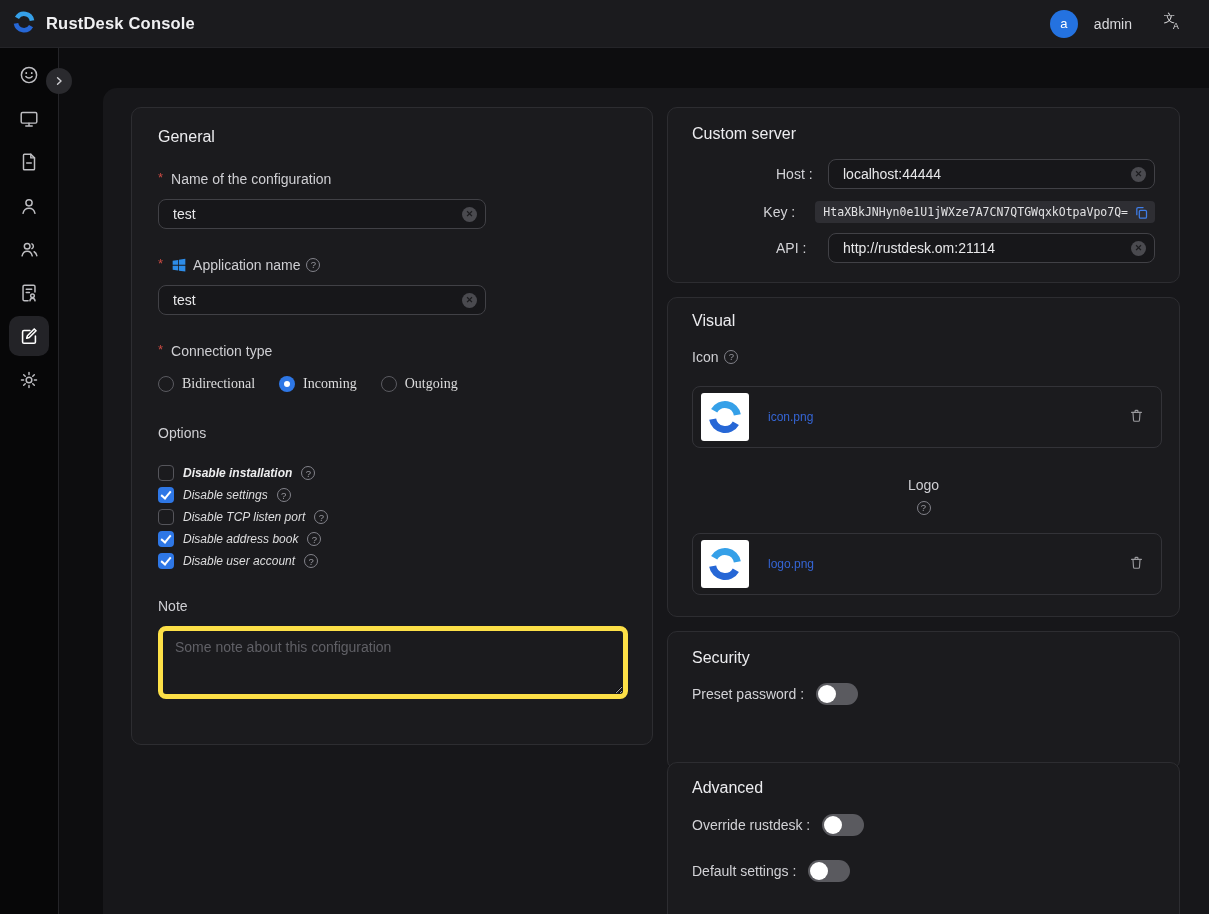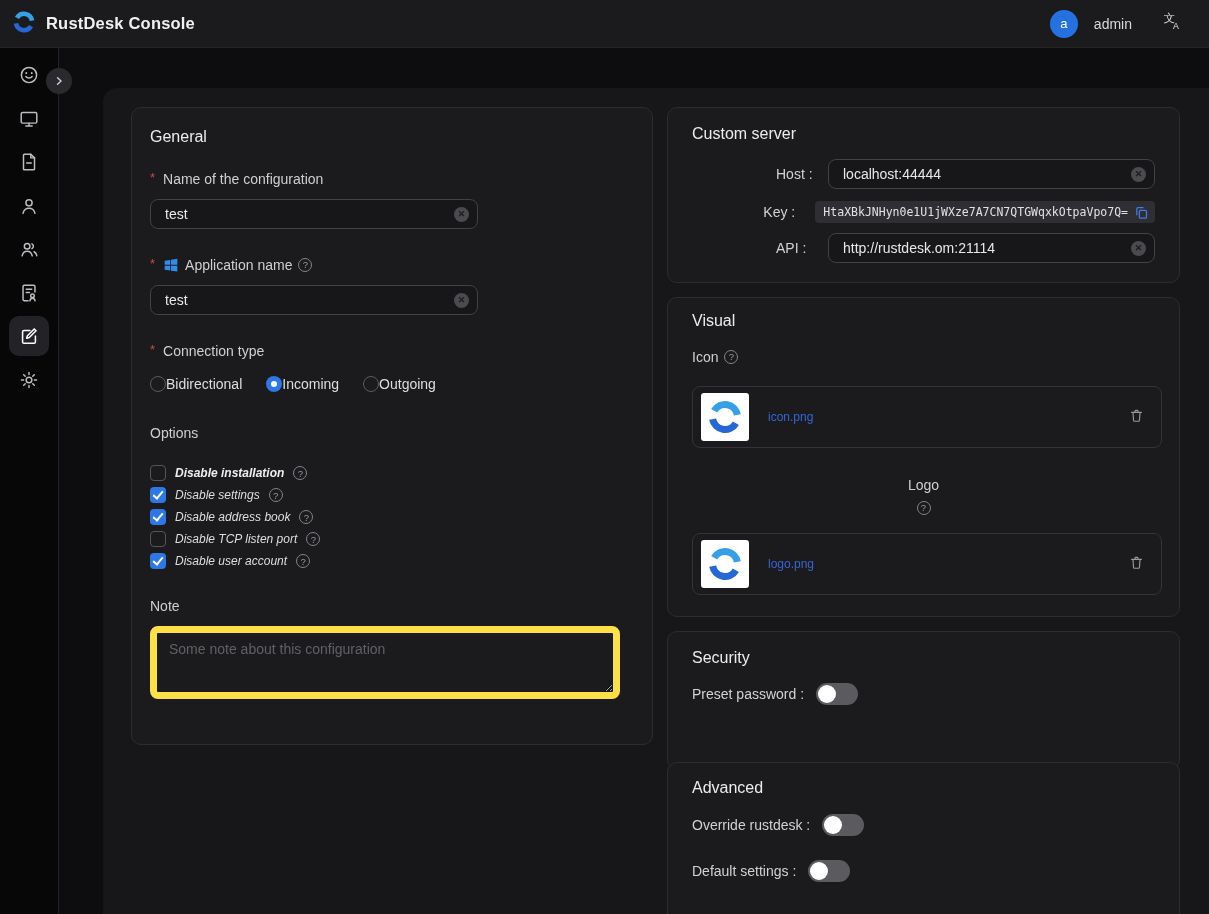--- a/index.html
+++ b/index.html
@@ -28,21 +28,21 @@
   .side-item.active svg{stroke:#ffffff;}
   .collapse-btn{position:absolute;left:46px;top:68px;width:26px;height:26px;border-radius:50%;
                 background:#2a2a2e;display:flex;align-items:center;justify-content:center;z-index:6;cursor:pointer;}
 
   
   .main-panel{position:absolute;left:103px;top:88px;right:0;bottom:0;background:#17171a;
               border-top-left-radius:14px;}
   .card{position:absolute;background:#1b1b1e;border:1px solid #2d2d31;border-radius:10px;box-sizing:border-box;}
   .card-title{font-size:16px;font-weight:500;color:#ececef;}
 
-  .card-general{left:28px;top:19px;width:522px;height:638px;padding:20px 18px;}
+  .card-general{left:28px;top:19px;width:522px;height:638px;padding:20px 26px;}
   .card-custom {left:564px;top:19px;width:513px;height:176px;padding:17px 24px;}
   .card-visual {left:564px;top:209px;width:513px;height:320px;padding:14px 24px;}
   .card-security{left:564px;top:543px;width:513px;height:139px;padding:17px 24px;}
   .card-advanced{left:564px;top:674px;width:513px;height:200px;padding:16px 24px;}
 
   .field-label{font-size:14px;color:#cfcfd3;display:flex;align-items:center;gap:6px;line-height:20px;}
   .req{color:#c94a42;font-size:13px;margin-right:2px;position:relative;top:-1px;}
   .help{width:14px;height:14px;border-radius:50%;border:1.4px solid #82828a;color:#9a9aa0;display:inline-flex;
         align-items:center;justify-content:center;font-size:9.5px;box-sizing:border-box;cursor:pointer;}
   .help::after{content:"?";}
@@ -50,35 +50,35 @@
   .text-input{position:relative;width:328px;height:30px;background:#17171a;border:1px solid #414146;
               border-radius:8px;box-sizing:border-box;display:flex;align-items:center;}
   .text-input input{flex:1;background:transparent;border:none;outline:none;color:#e8e8ea;font-size:14px;
                     padding:0 28px 0 14px;font-family:"Liberation Sans",sans-serif;}
   .clear-btn{position:absolute;right:8px;width:15px;height:15px;border-radius:50%;background:#4a4a4f;
              color:#1b1b1e;font-size:9px;display:flex;align-items:center;justify-content:center;cursor:pointer;}
   .clear-btn::after{content:"✕";font-weight:700;}
 
   
   .radio-row{display:flex;align-items:center;gap:24px;}
-  .radio-opt{display:flex;align-items:center;cursor:pointer;}
+  .radio-opt{display:flex;align-items:center;gap:8px;cursor:pointer;font-family:Liberation Serif, serif;}
   .radio{width:16px;height:16px;border-radius:50%;border:1.5px solid #5a5a60;box-sizing:border-box;background:transparent;}
   .radio.checked{border:none;background:#2e77e6;position:relative;}
   .radio.checked::after{content:"";position:absolute;left:5px;top:5px;width:6px;height:6px;border-radius:50%;background:#fff;}
   .radio-label{font-size:14px;color:#dededf;}
 
   .check-row{display:flex;align-items:center;gap:9px;height:22px;cursor:pointer;}
   .checkbox{width:16px;height:16px;border-radius:4px;border:1.5px solid #55555b;box-sizing:border-box;position:relative;}
   .checkbox.checked{border:none;background:#2e77e6;}
   .checkbox.checked::after{content:"";position:absolute;left:5px;top:2px;width:4px;height:8px;
                            border:solid #fff;border-width:0 2px 2px 0;transform:rotate(40deg);}
   .check-label{font-size:12px;color:#dededf;font-style:italic;}
   .check-label.bold{font-weight:700;color:#eeeeef;}
 
-  textarea.note{width:470px;height:73px;box-sizing:border-box;background:transparent;border:7px solid #fde047;
+  textarea.note{width:470px;height:73px;box-sizing:border-box;background:transparent;border:5px solid #fde047;
         border-radius:8px;resize:vertical;color:#e8e8ea;font-size:14px;padding:8px 12px;outline:none;
         font-family:"Liberation Sans",sans-serif;}
   textarea.note::placeholder{color:#606066;}
 
   
   .srv-row{display:flex;align-items:center;margin-top:12px;justify-content:flex-end;}
   .srv-label{width:52px;font-size:14px;color:#d2d2d6;flex-shrink:0;}
   .key-chip{display:flex;align-items:center;gap:6px;background:#2e2e33;border-radius:4px;height:22px;
             padding:0 6px 0 8px;}
   .key-text{font-family:"DejaVu Sans Mono",monospace;font-size:11.5px;color:#e2e2e4;letter-spacing:0;}
@@ -245,27 +245,27 @@
           <span class="checkbox"></span>
           <span class="check-label bold">Disable installation</span>
           <span class="help"></span>
         </div>
         <div class="check-row">
           <span class="checkbox checked"></span>
           <span class="check-label">Disable settings</span>
           <span class="help"></span>
         </div>
         <div class="check-row">
+          <span class="checkbox"></span>
+          <span class="check-label">Disable TCP listen port</span>
+          <span class="help"></span>
+        </div>
+        <div class="check-row">
           <span class="checkbox checked"></span>
           <span class="check-label">Disable address book</span>
-          <span class="help"></span>
-        </div>
-        <div class="check-row">
-          <span class="checkbox"></span>
-          <span class="check-label">Disable TCP listen port</span>
           <span class="help"></span>
         </div>
         <div class="check-row">
           <span class="checkbox checked"></span>
           <span class="check-label">Disable user account</span>
           <span class="help"></span>
         </div>
       </div>
 
       <div class="field-label mt24">

